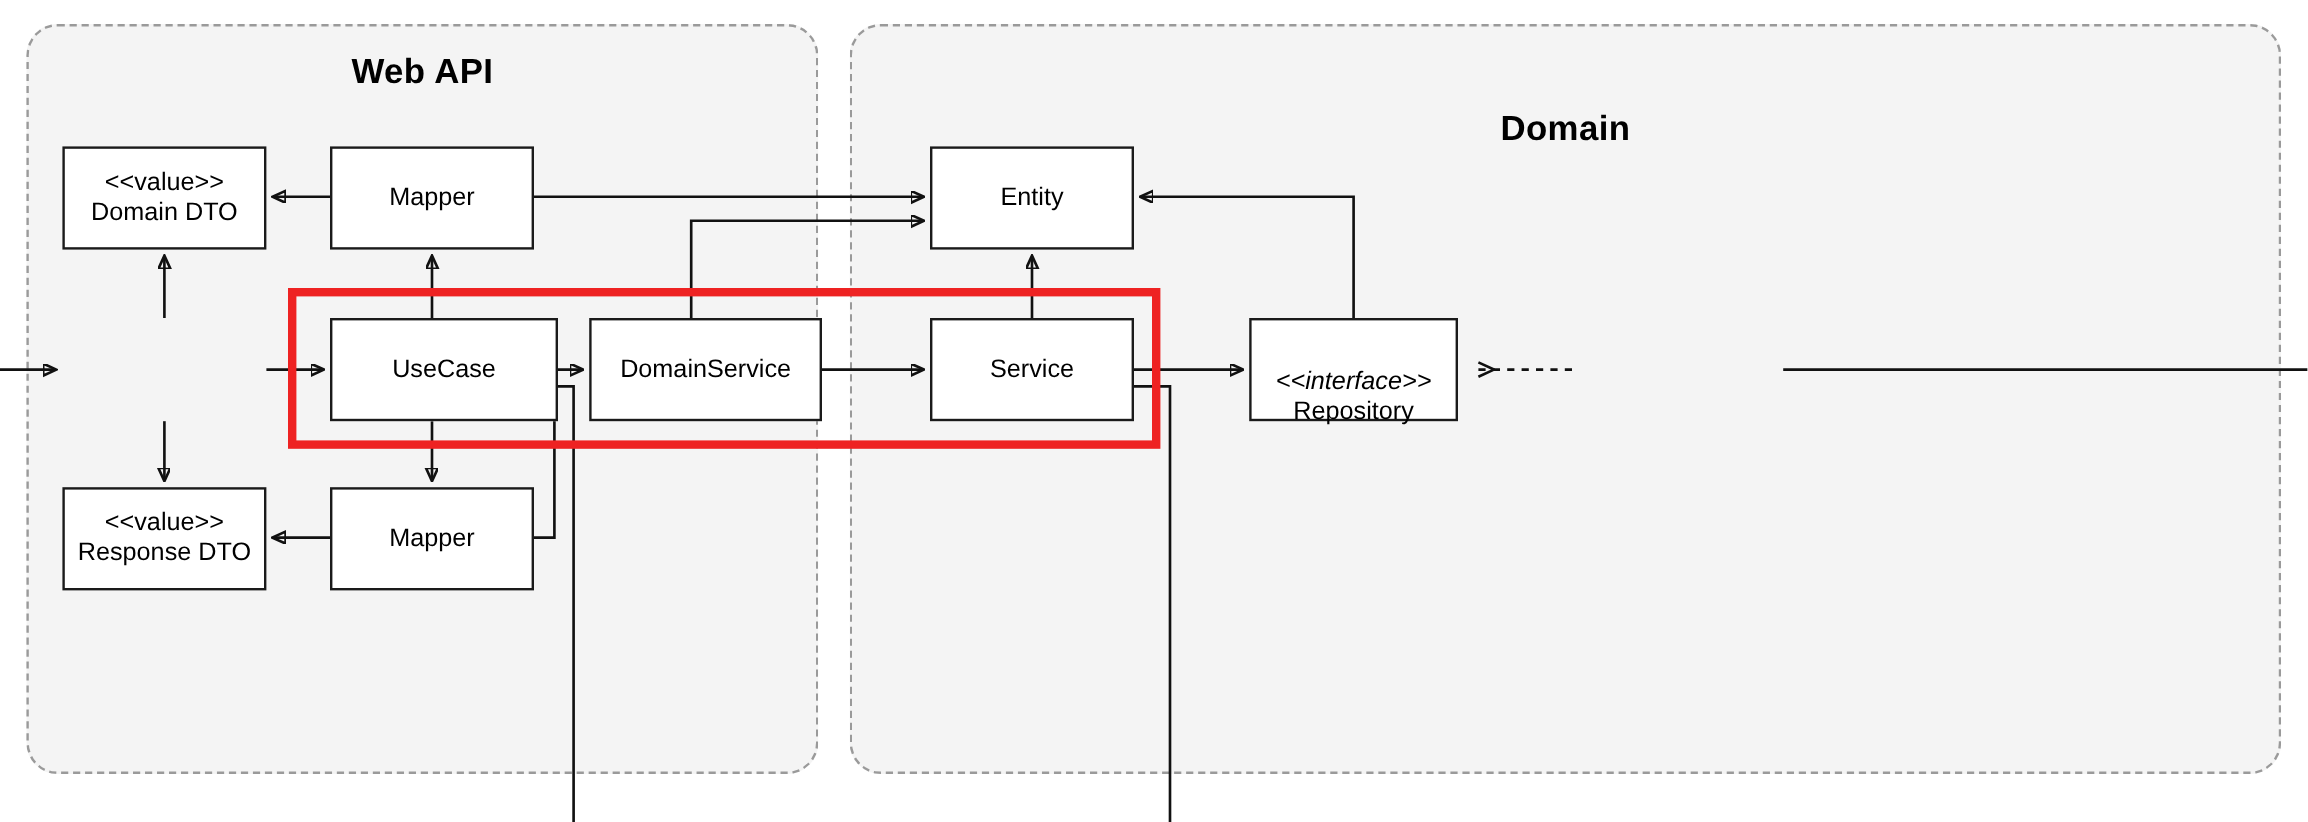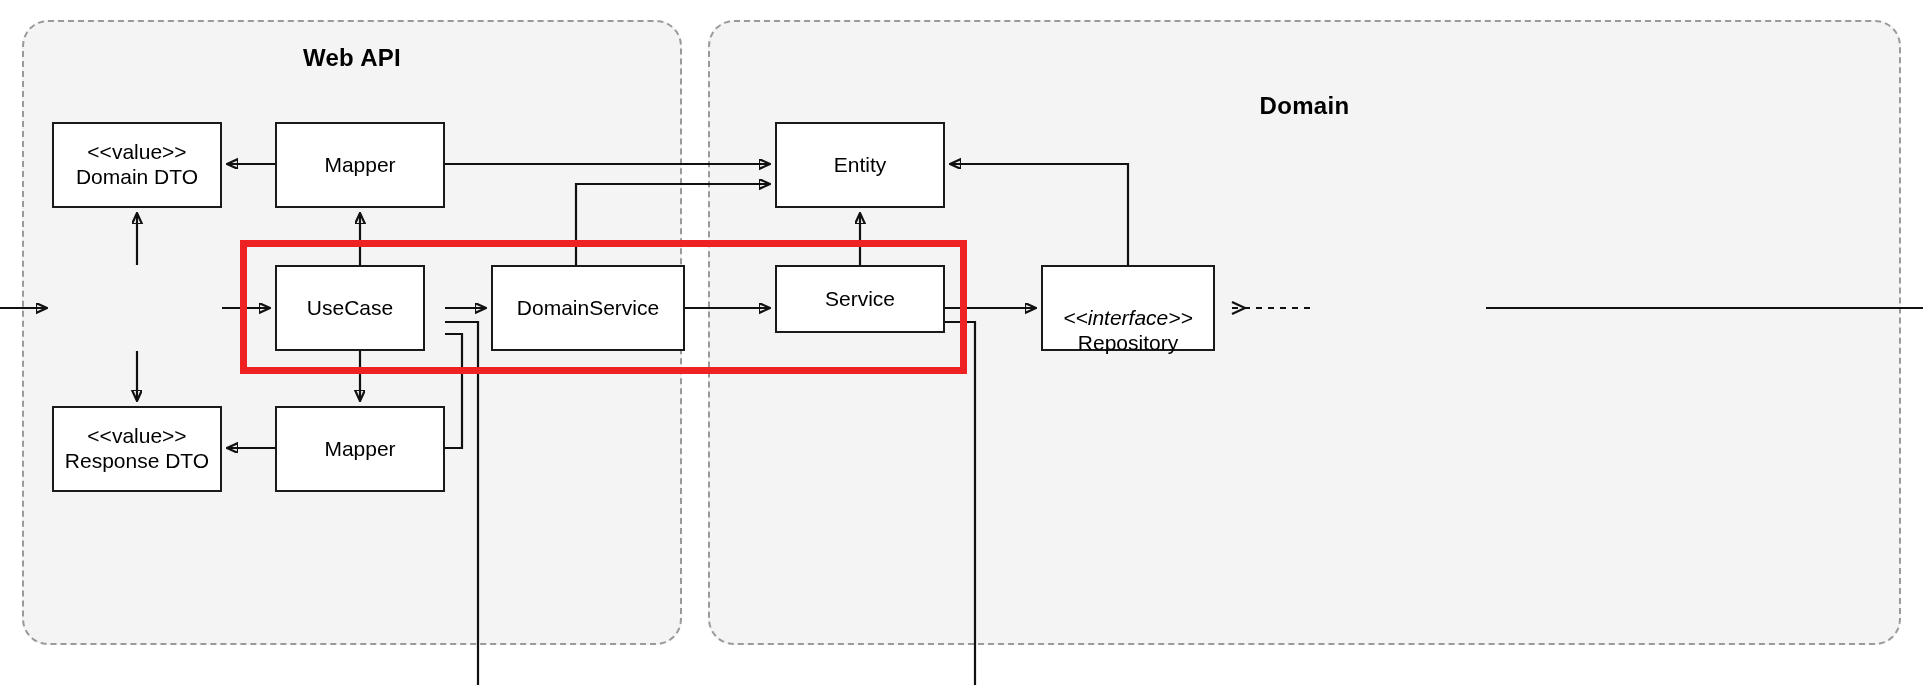--- a/index.html
+++ b/index.html
@@ -19,21 +19,21 @@
     position: absolute;
     border: 2px dashed #9a9a9a;
     border-radius: 26px;
     background: #f4f4f4;
     box-sizing: border-box;
   }
   .zone-title {
     position: absolute;
     width: 100%;
     text-align: center;
-    font-size: 24px;
+    font-size: 29px;
     font-weight: bold;
     color: #000000;
     letter-spacing: 0.3px;
   }
   .node {
     position: absolute;
     background: #ffffff;
     border: 2px solid #1a1a1a;
     box-sizing: border-box;
     display: flex;
@@ -140,29 +140,29 @@
 
   <div class="node" id="n-mapper-request" style="left: 275px; top: 122px; width: 170px; height: 86px;">
     <span>Mapper</span>
   </div>
 
   <div class="node" id="n-entity" style="left: 775px; top: 122px; width: 170px; height: 86px;">
     <span>Entity</span>
   </div>
 
 
-  <div class="node" id="n-usecase" style="left: 275px; top: 265px; width: 150px; height: 86px;">
+  <div class="node" id="n-usecase" style="left: 275px; top: 265px; width: 190px; height: 86px;">
     <span>UseCase</span>
   </div>
 
   <div class="node" id="n-domain-service" style="left: 491px; top: 265px; width: 194px; height: 86px;">
     <span>DomainService</span>
   </div>
 
-  <div class="node" id="n-service" style="left: 775px; top: 265px; width: 170px; height: 68px;">
+  <div class="node" id="n-service" style="left: 775px; top: 265px; width: 170px; height: 86px;">
     <span>Service</span>
   </div>
 
   <div class="node" id="n-repository" style="left: 1041px; top: 265px; width: 174px; height: 86px;">
     <span class="stereo italic">&lt;&lt;interface&gt;&gt;</span>
     <span>Repository</span>
   </div>
 
 
   <div class="node" id="n-response-dto" style="left: 52px; top: 406px; width: 170px; height: 86px;">

